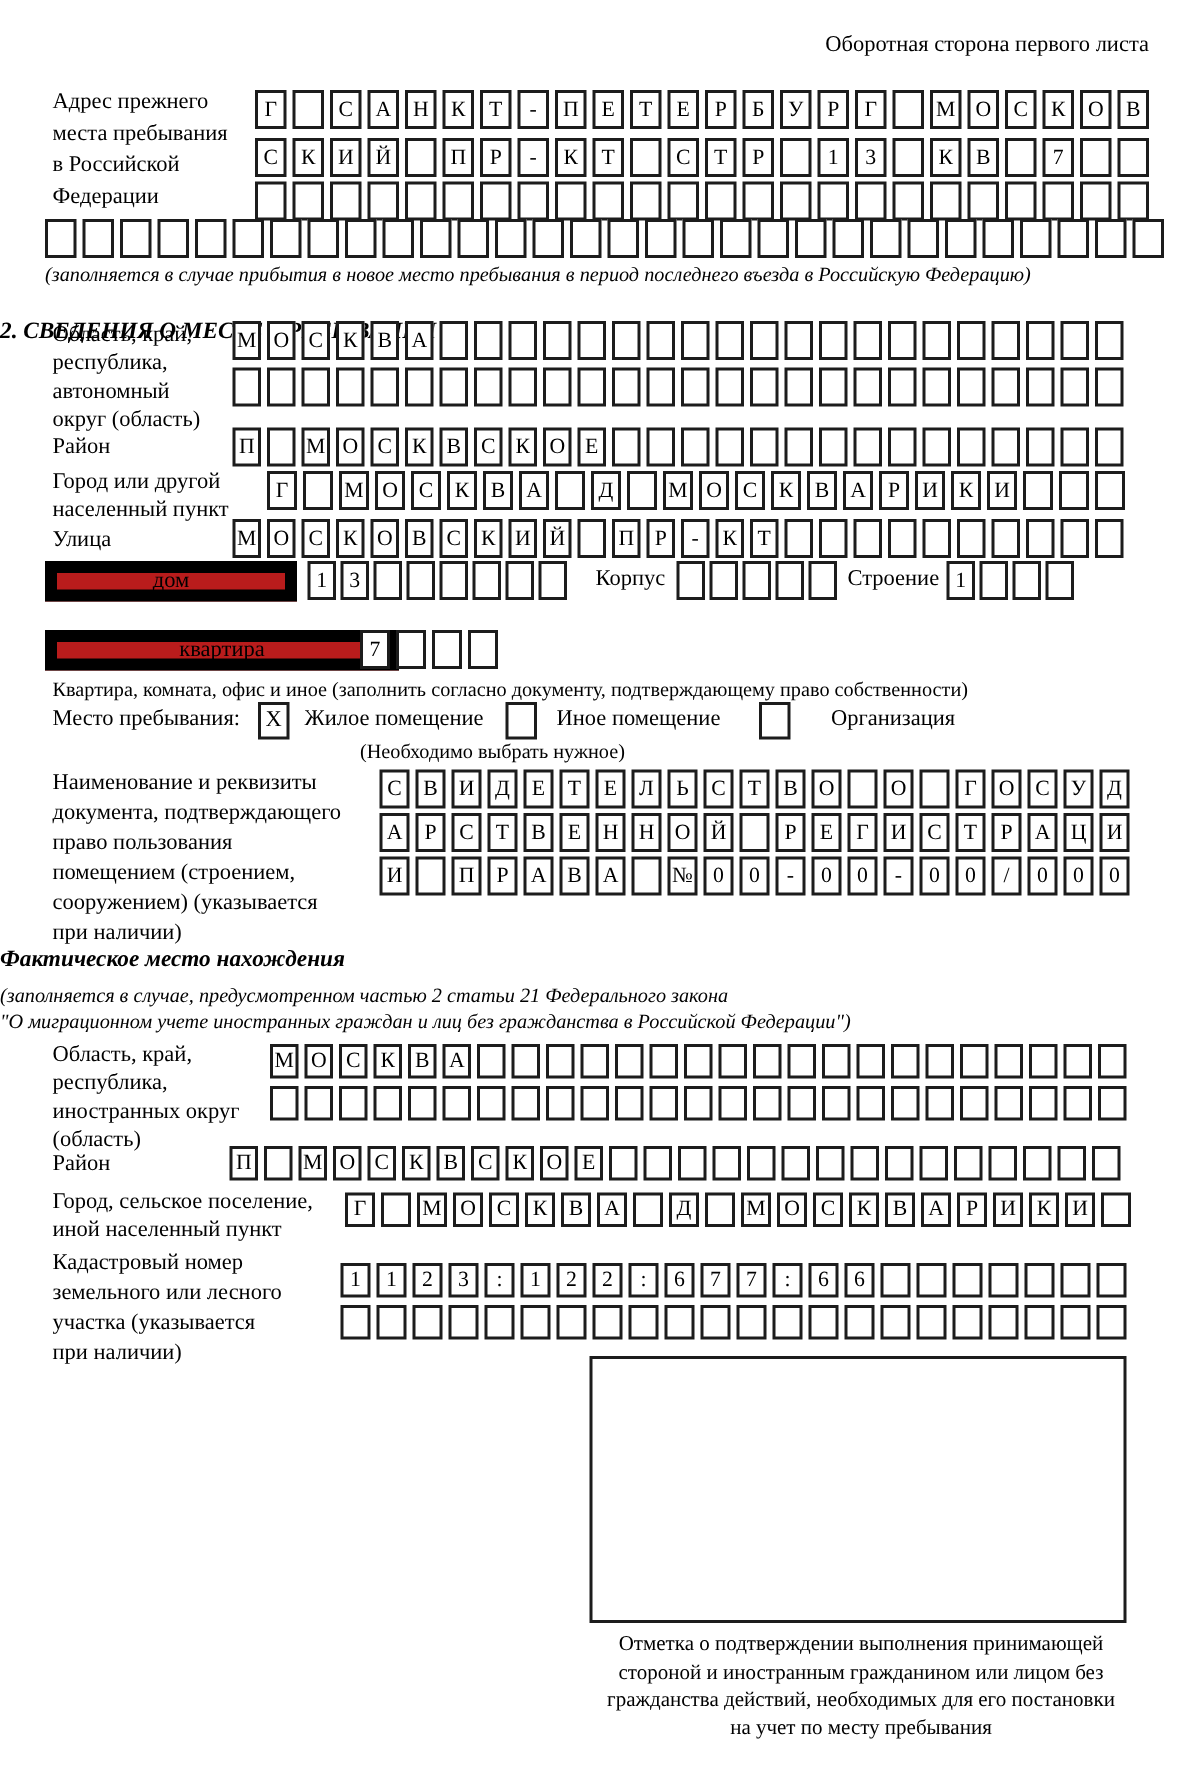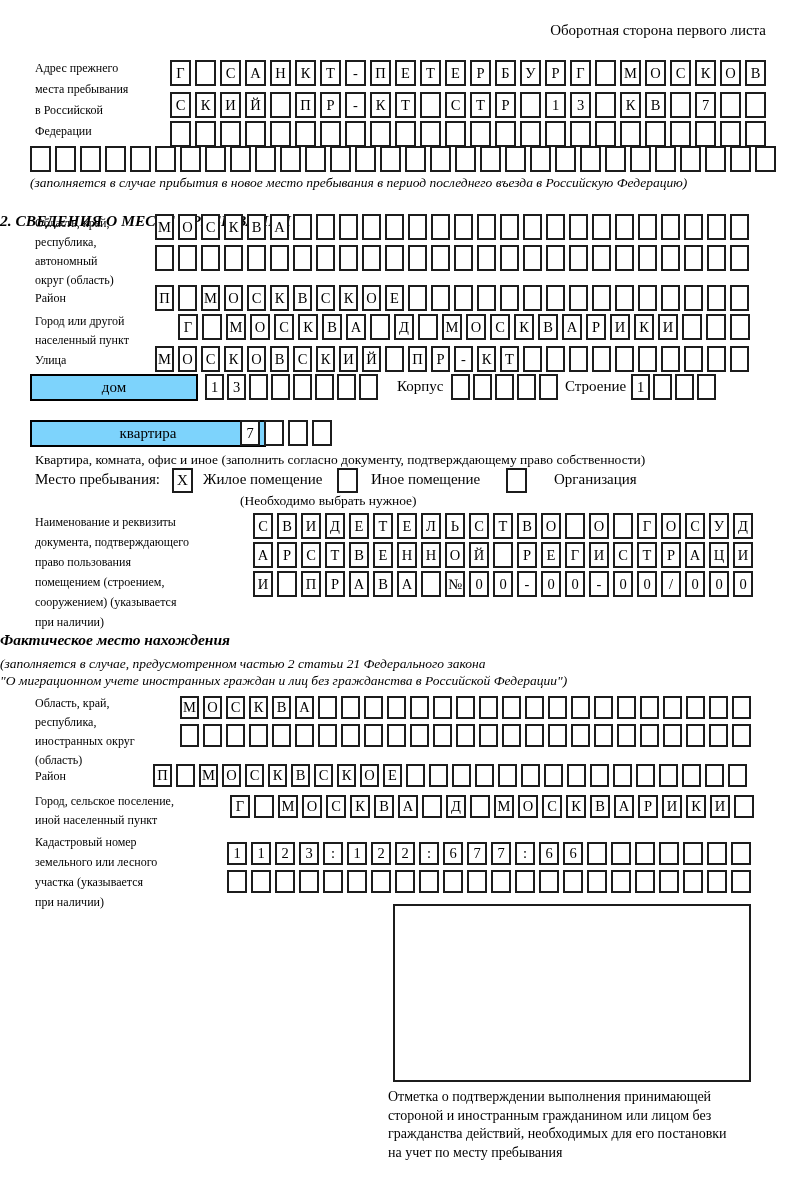--- a/index.html
+++ b/index.html
@@ -1,39 +1,39 @@
 <!DOCTYPE html>
 <html><head>
 <meta charset="utf-8">
 <style>
   html,body{margin:0;padding:0;background:#fff;}
   body{font-family:"Liberation Serif","DejaVu Serif",serif;color:#000;}
   .page{position:relative;width:800px;height:1180px;background:#fff;overflow:hidden;}
   .abs{position:absolute;}
   .hdr{position:absolute;top:22px;right:34px;font-size:15px;}
-  .lbl{font-size:12px;line-height:21px;}
+  .lbl{font-size:15px;line-height:21px;}
   .lbl.lh19 div{line-height:19px;}
   .lbl.lh20 div{line-height:20px;}
   .cap{font-size:13.5px;}
   .center{font-style:italic;}
   .title{font-weight:bold;font-size:15.5px;}
   .cellrow{display:flex;gap:4px;}
   .cellrow.g3{gap:3px;}
   .cell{box-sizing:border-box;display:flex;align-items:center;justify-content:center;
         border:2px solid #1c1c1c;background:#fff;width:20px;height:24px;
         font-size:14.5px;line-height:1;}
   .c21{width:21px;} .c19{width:19px;} .c20{width:20px;}
   .h26{height:26px;} .h23{height:23px;}
-  .labelbox{box-sizing:border-box;border:2px solid #000000;display:flex;align-items:center;
-            justify-content:center;font-size:15px;background:#7dd3fc;}
+  .labelbox{box-sizing:border-box;border:8px solid #000000;display:flex;align-items:center;
+            justify-content:center;font-size:15px;background:#b91c1c;}
   .chk{box-sizing:border-box;border:2px solid #1c1c1c;width:21px;height:25px;display:flex;
        align-items:center;justify-content:center;font-size:15px;background:#fff;}
   .inlinelbl{font-size:15px;}
   .stampbox{box-sizing:border-box;border:2px solid #1c1c1c;background:#fff;}
-  .stampcap{font-size:14px;line-height:18.5px;}
+  .stampcap{font-size:14px;line-height:18.5px;text-align:center;}
 </style>
 </head>
 <body>
 
 <div class="page">
 
   <div class="hdr">Оборотная сторона первого листа</div>
 
   <div class="lbl abs" style="left:35px;top:58px;width:135px;">
       <div>Адрес прежнего</div>

